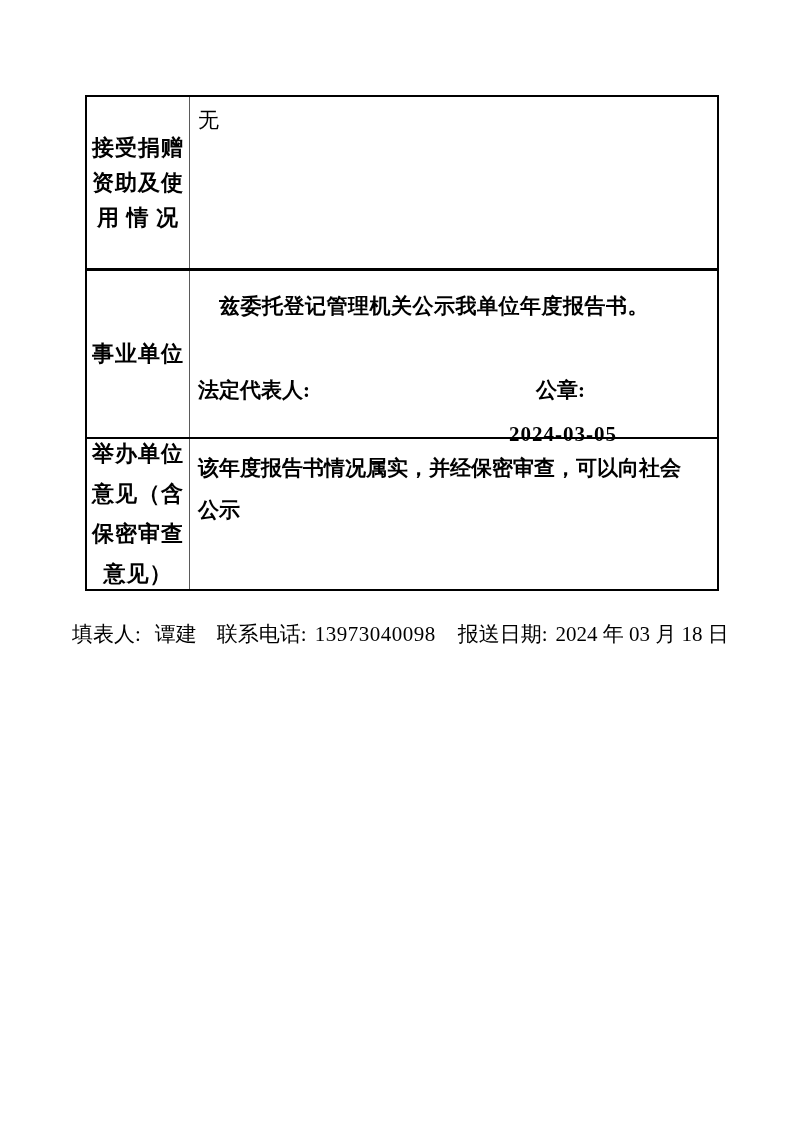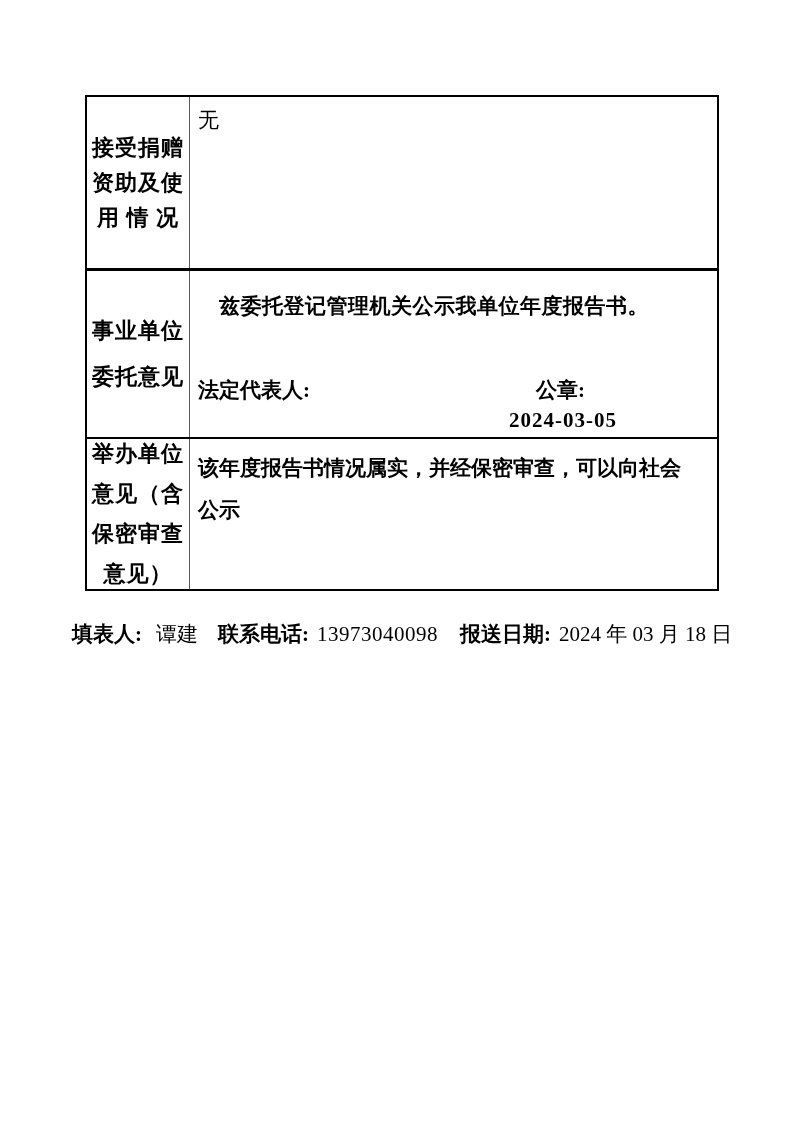--- a/index.html
+++ b/index.html
@@ -60,35 +60,36 @@
     letter-spacing: 0.5px;
   }
   .sig-row {
     display: flex;
     justify-content: space-between;
     margin-top: 54px;
     padding-right: 124px;
     font-weight: bold;
   }
   .seal-date {
+    margin-top: 14px;
     margin-left: 311px;
     font-weight: bold;
     letter-spacing: 1px;
   }
   .form-footer {
     position: absolute;
     left: 72px;
     top: 620px;
     width: 650px;
     display: flex;
     align-items: baseline;
     white-space: nowrap;
     font-size: 21px;
   }
-  .form-footer .lbl { font-weight: bold; }
+  .form-footer .lbl { font-weight: normal; }
   .form-footer .preparer-name { margin-left: 14px; font-weight: normal; }
   .form-footer .phone-lbl { margin-left: 20px; }
   .form-footer .phone-val { margin-left: 8px; font-weight: normal; letter-spacing: 0.5px; }
   .form-footer .date-lbl { margin-left: 22px; }
   .form-footer .date-val { margin-left: 8px; font-weight: normal; }
 </style>
 </head>
 <body>
 
 <div class="page">
@@ -102,21 +103,20 @@
         <div>用 情 况</div>
       </div>
       <div class="content-cell">
         <div>无</div>
       </div>
     </div>
 
     <div class="t-row row-entity">
       <div class="label-cell">
         <div>事业单位</div>
-        <div>委托意见</div>
       </div>
       <div class="content-cell">
         <div class="statement">兹委托登记管理机关公示我单位年度报告书。</div>
         <div class="sig-row">
           <span>法定代表人:</span>
           <span>公章:</span>
         </div>
         <div class="seal-date">2024-03-05</div>
       </div>
     </div>

